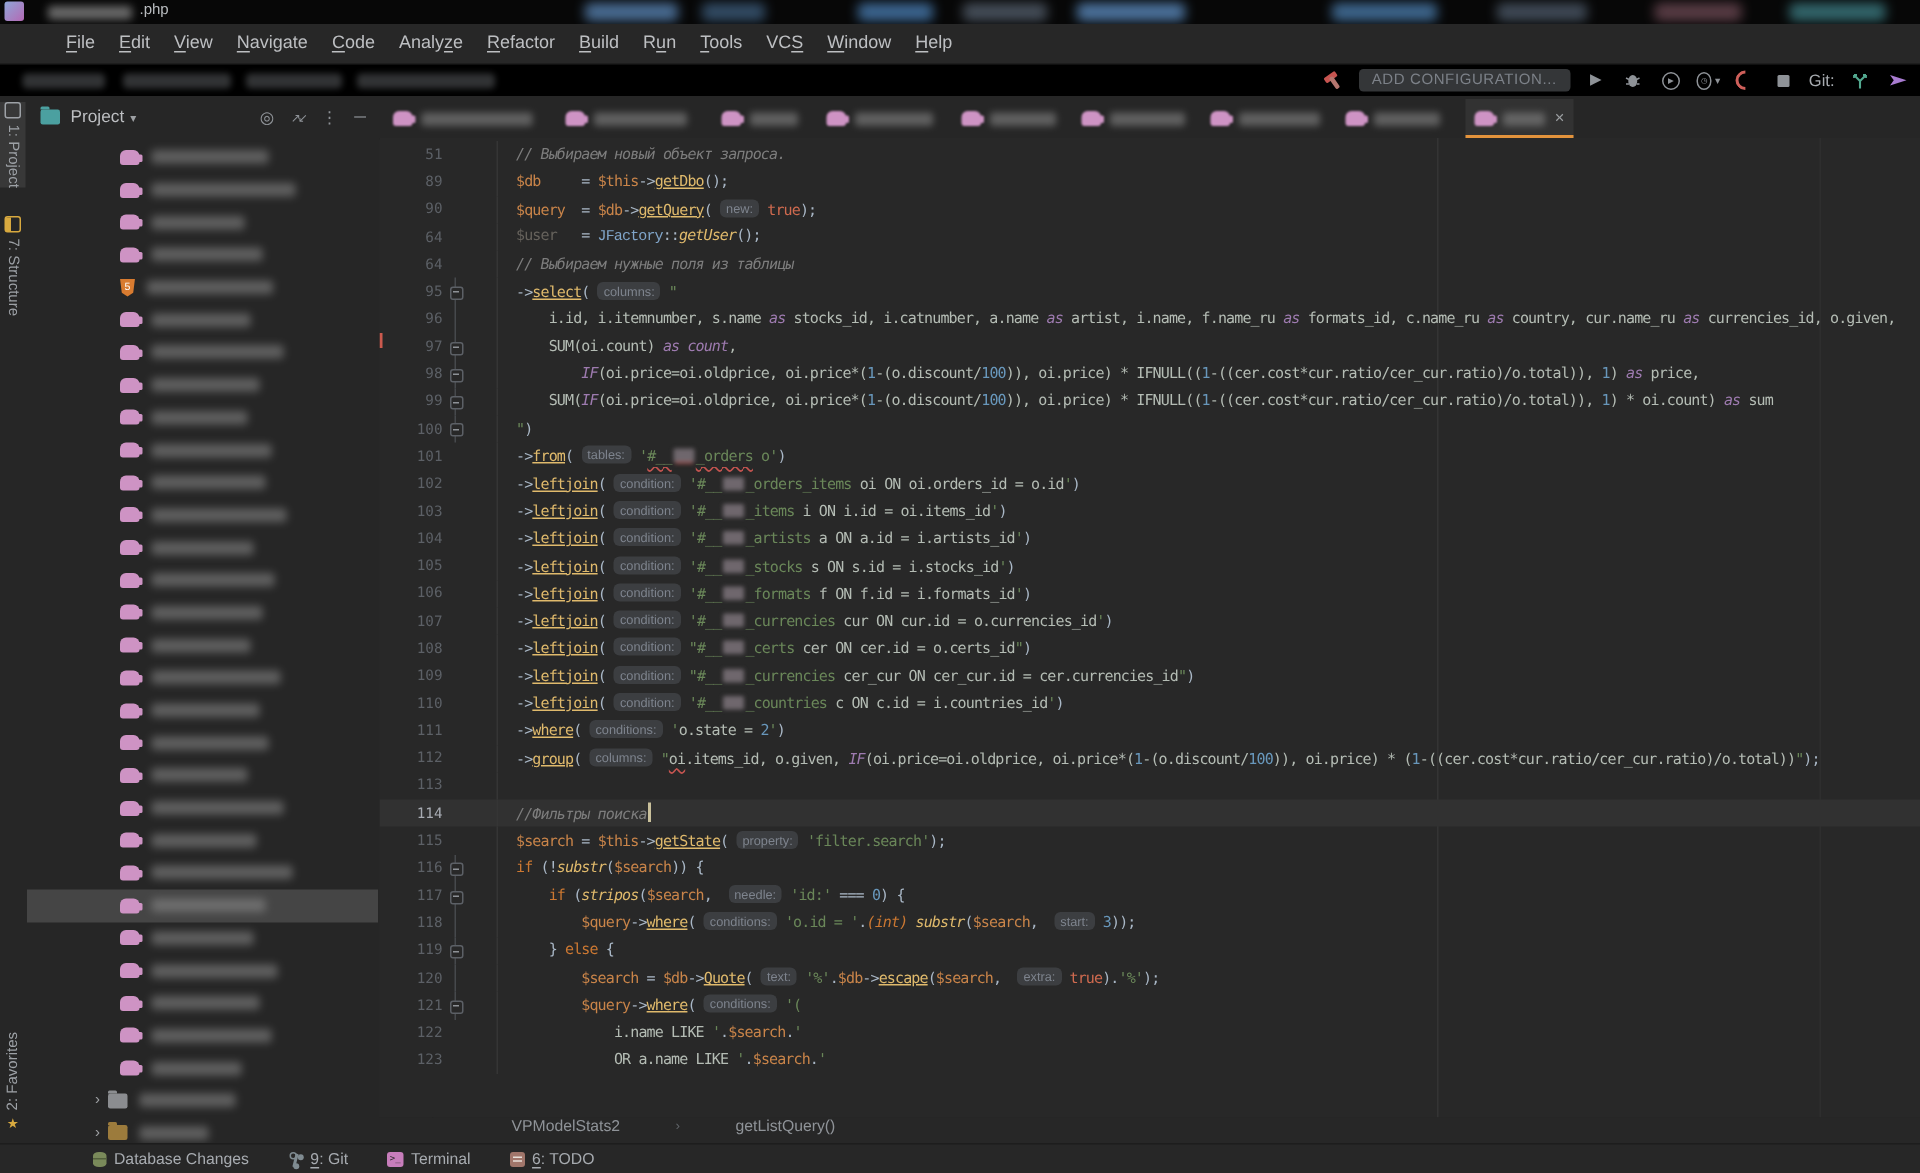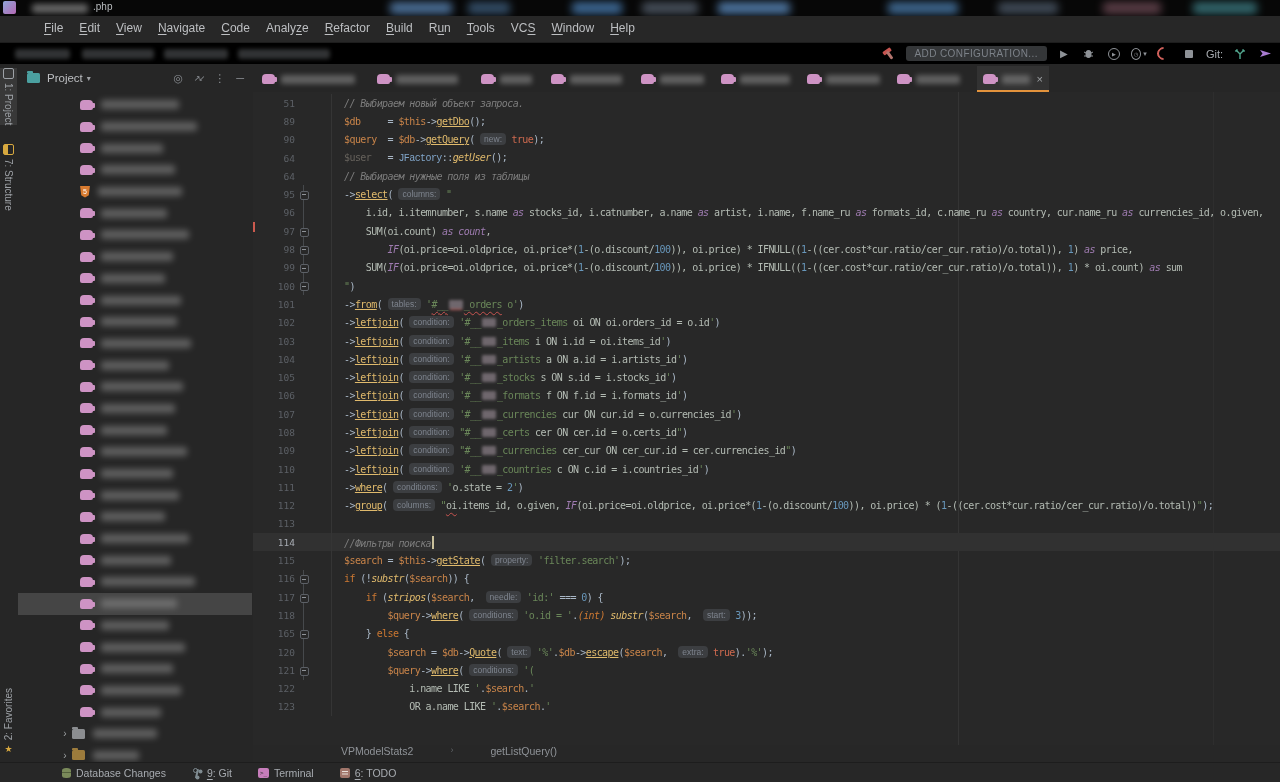--- a/index.html
+++ b/index.html
@@ -474,21 +474,21 @@
         <div class="crow"><span class="lnum">109</span><span class="fcol"></span><span class="ctext"><span class="tk-p">-&gt;</span><span class="tk-m">leftjoin</span><span class="tk-p">( </span><span class="tk-hint">condition:</span><span class="tk-p"> </span><span class="tk-s">"#__</span><span class="tk-blur"></span><span class="tk-s">_currencies</span><span class="tk-id"> cer_cur ON cer_cur.id = cer.currencies_id</span><span class="tk-s">"</span><span class="tk-p">)</span></span></div>
         <div class="crow"><span class="lnum">110</span><span class="fcol"></span><span class="ctext"><span class="tk-p">-&gt;</span><span class="tk-m">leftjoin</span><span class="tk-p">( </span><span class="tk-hint">condition:</span><span class="tk-p"> </span><span class="tk-s">'#__</span><span class="tk-blur"></span><span class="tk-s">_countries</span><span class="tk-id"> c ON c.id = i.countries_id</span><span class="tk-s">'</span><span class="tk-p">)</span></span></div>
         <div class="crow"><span class="lnum">111</span><span class="fcol"></span><span class="ctext"><span class="tk-p">-&gt;</span><span class="tk-m">where</span><span class="tk-p">( </span><span class="tk-hint">conditions:</span><span class="tk-p"> </span><span class="tk-s">'</span><span class="tk-id">o.state = </span><span class="tk-n">2</span><span class="tk-s">'</span><span class="tk-p">)</span></span></div>
         <div class="crow"><span class="lnum">112</span><span class="fcol"></span><span class="ctext"><span class="tk-p">-&gt;</span><span class="tk-m">group</span><span class="tk-p">( </span><span class="tk-hint">columns:</span><span class="tk-p"> </span><span class="tk-s">"</span><span class="tk-iderr">oi</span><span class="tk-id">.items_id, o.given, </span><span class="tk-sqlk">IF</span><span class="tk-id">(oi.price=oi.oldprice, oi.price*(</span><span class="tk-n">1</span><span class="tk-id">-(o.discount/</span><span class="tk-n">100</span><span class="tk-id">)), oi.price) * (</span><span class="tk-n">1</span><span class="tk-id">-((cer.cost*cur.ratio/cer_cur.ratio)/o.total))</span><span class="tk-s">"</span><span class="tk-p">);</span></span></div>
         <div class="crow"><span class="lnum">113</span><span class="fcol"></span><span class="ctext"></span></div>
         <div class="crow cur"><span class="lnum">114</span><span class="fcol"></span><span class="ctext"><span class="tk-cm">//Фильтры поиска</span><span class="tk-caret"></span></span></div>
         <div class="crow"><span class="lnum">115</span><span class="fcol"></span><span class="ctext"><span class="tk-v">$search</span><span class="tk-p"> = </span><span class="tk-v">$this</span><span class="tk-p">-&gt;</span><span class="tk-m">getState</span><span class="tk-p">( </span><span class="tk-hint">property:</span><span class="tk-p"> </span><span class="tk-s">'filter.search'</span><span class="tk-p">);</span></span></div>
         <div class="crow"><span class="lnum">116</span><span class="fcol fl"><span class="ficon"></span></span><span class="ctext"><span class="tk-kw">if</span><span class="tk-p"> (!</span><span class="tk-fn">substr</span><span class="tk-p">(</span><span class="tk-v">$search</span><span class="tk-p">)) {</span></span></div>
         <div class="crow"><span class="lnum">117</span><span class="fcol fl"><span class="ficon"></span></span><span class="ctext">    <span class="tk-kw">if</span><span class="tk-p"> (</span><span class="tk-fn">stripos</span><span class="tk-p">(</span><span class="tk-v">$search</span><span class="tk-p">,  </span><span class="tk-hint">needle:</span><span class="tk-p"> </span><span class="tk-s">'id:'</span><span class="tk-p"> === </span><span class="tk-n">0</span><span class="tk-p">) {</span></span></div>
         <div class="crow"><span class="lnum">118</span><span class="fcol fl"></span><span class="ctext">        <span class="tk-v">$query</span><span class="tk-p">-&gt;</span><span class="tk-m">where</span><span class="tk-p">( </span><span class="tk-hint">conditions:</span><span class="tk-p"> </span><span class="tk-s">'o.id = '</span><span class="tk-p">.</span><span class="tk-cast">(int)</span><span class="tk-p"> </span><span class="tk-fn">substr</span><span class="tk-p">(</span><span class="tk-v">$search</span><span class="tk-p">,  </span><span class="tk-hint">start:</span><span class="tk-p"> </span><span class="tk-n">3</span><span class="tk-p">));</span></span></div>
-        <div class="crow"><span class="lnum">165</span><span class="fcol fl"><span class="ficon"></span></span><span class="ctext">    <span class="tk-p">} </span><span class="tk-kw">else</span><span class="tk-p"> {</span></span></div>
+        <div class="crow"><span class="lnum">119</span><span class="fcol fl"><span class="ficon"></span></span><span class="ctext">    <span class="tk-p">} </span><span class="tk-kw">else</span><span class="tk-p"> {</span></span></div>
         <div class="crow"><span class="lnum">120</span><span class="fcol fl"></span><span class="ctext">        <span class="tk-v">$search</span><span class="tk-p"> = </span><span class="tk-v">$db</span><span class="tk-p">-&gt;</span><span class="tk-m">Quote</span><span class="tk-p">( </span><span class="tk-hint">text:</span><span class="tk-p"> </span><span class="tk-s">'%'</span><span class="tk-p">.</span><span class="tk-v">$db</span><span class="tk-p">-&gt;</span><span class="tk-m">escape</span><span class="tk-p">(</span><span class="tk-v">$search</span><span class="tk-p">,  </span><span class="tk-hint">extra:</span><span class="tk-p"> </span><span class="tk-bool">true</span><span class="tk-p">).</span><span class="tk-s">'%'</span><span class="tk-p">);</span></span></div>
         <div class="crow"><span class="lnum">121</span><span class="fcol fl"><span class="ficon"></span></span><span class="ctext">        <span class="tk-v">$query</span><span class="tk-p">-&gt;</span><span class="tk-m">where</span><span class="tk-p">( </span><span class="tk-hint">conditions:</span><span class="tk-p"> </span><span class="tk-s">'(</span></span></div>
         <div class="crow"><span class="lnum">122</span><span class="fcol"></span><span class="ctext">            <span class="tk-id">i.name LIKE </span><span class="tk-s">'</span><span class="tk-p">.</span><span class="tk-v">$search</span><span class="tk-p">.</span><span class="tk-s">'</span></span></div>
         <div class="crow"><span class="lnum">123</span><span class="fcol"></span><span class="ctext">            <span class="tk-id">OR a.name LIKE </span><span class="tk-s">'</span><span class="tk-p">.</span><span class="tk-v">$search</span><span class="tk-p">.</span><span class="tk-s">'</span></span></div>
       </div>
   </div>
 
   <div id="breadcrumbs" class="abs">
       <span class="crumb">VPModelStats2</span>
       <span class="crumb-sep">›</span>

